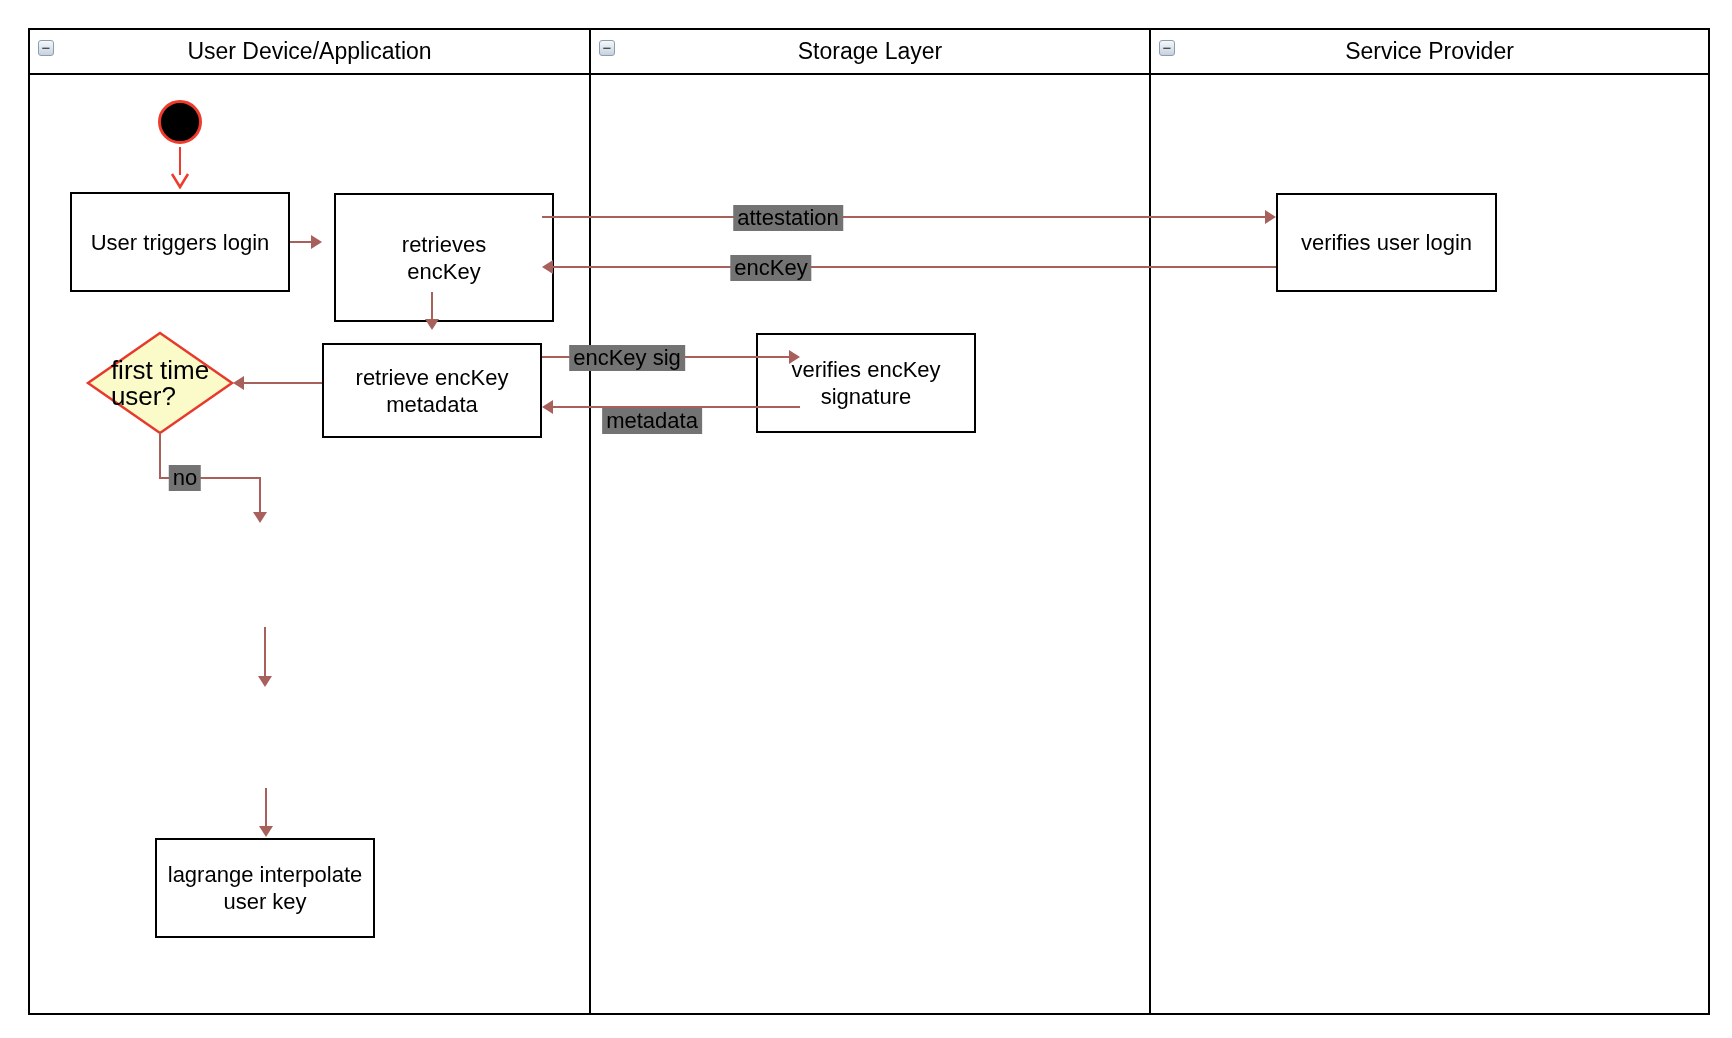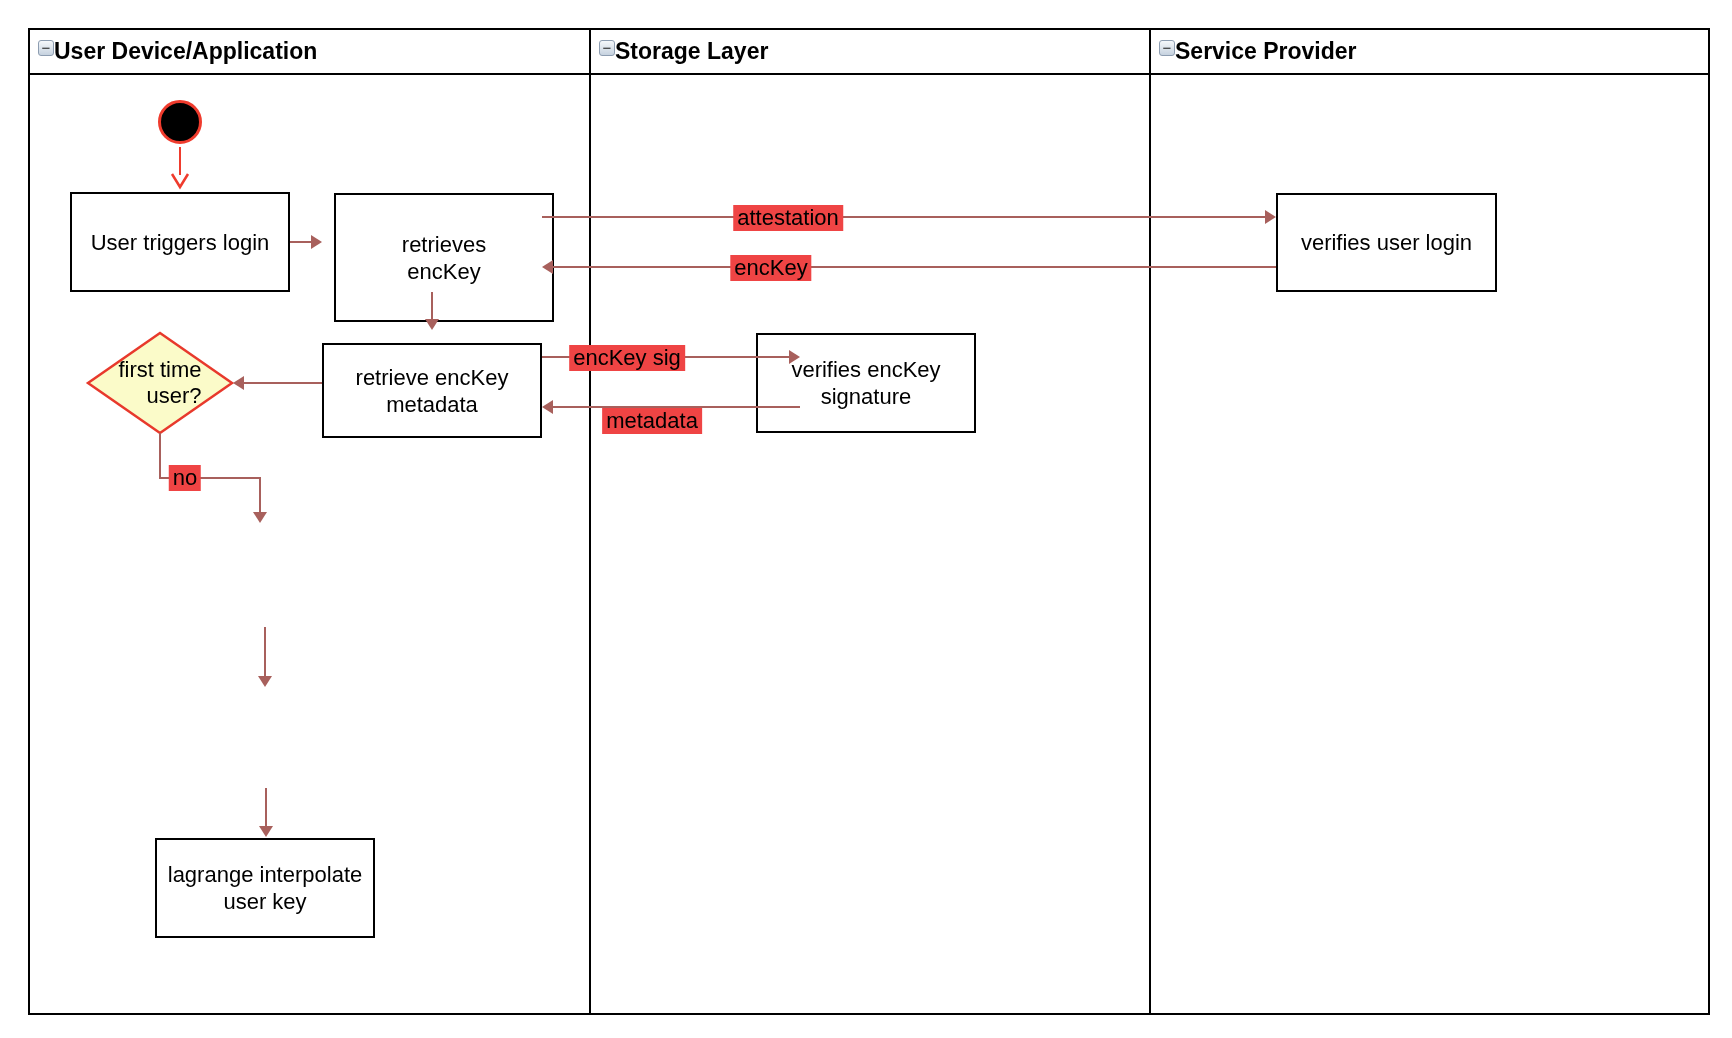--- a/index.html
+++ b/index.html
@@ -8,57 +8,57 @@
   .canvas{position:relative;width:1732px;height:1038px;background:#fff;}
 
   
   .pool-frame{position:absolute;left:28px;top:28px;width:1682px;height:987px;
               box-sizing:border-box;border:2px solid var(--color-shape_border);}
   .header-rule{position:absolute;left:28px;top:73px;width:1682px;height:2px;
                background:var(--color-shape_border);}
   .lane-divider{position:absolute;top:28px;width:2px;height:987px;
                 background:var(--color-shape_border);}
   .lane-title{position:absolute;top:37px;height:28px;line-height:28px;
-              text-align:left;font-weight:bold;font-size:23px;padding-left:24px;}
+              text-align:center;font-weight:normal;font-size:23px;}
   .collapse{position:absolute;width:16px;height:16px;box-sizing:border-box;
             border:1px solid #8d9db1;border-radius:3px;
             background:linear-gradient(#f5f8fb,#c6d2df);
             display:flex;align-items:center;justify-content:center;
             font-size:15px;line-height:14px;color:#1c1c1c;cursor:pointer;}
 
   
   .node{position:absolute;box-sizing:border-box;background:#fff;
         border:2px solid var(--color-shape_border);
         display:flex;align-items:center;justify-content:center;
         text-align:center;font-size:22px;line-height:27px;white-space:pre-line;}
   .start{position:absolute;left:158px;top:100px;width:44px;height:44px;
          box-sizing:border-box;background:#000;border:3px solid var(--color-start);
          border-radius:50%;}
   .dwrap{position:absolute;left:85px;top:330px;width:150px;height:106px;}
   .dwrap svg{position:absolute;left:0;top:0;}
   .dwrap polygon{fill:var(--color-diamond_fill);stroke:var(--color-diamond_stroke);stroke-width:2.5;}
   .dtext{position:absolute;left:0;top:0;width:150px;height:106px;
-         display:flex;align-items:center;justify-content:center;text-align:right;
-         font-size:22px;line-height:26px;white-space:pre-line;}
+         display:flex;align-items:center;justify-content:center;text-align:left;
+         font-size:26px;line-height:26px;white-space:pre-line;}
 
   
   .hline{position:absolute;height:2px;background:var(--color-edge);}
   .vline{position:absolute;width:2px;background:var(--color-edge);}
   .sline{position:absolute;width:2px;background:var(--color-start);}
   .ah-right{position:absolute;width:0;height:0;
             border-top:7px solid transparent;border-bottom:7px solid transparent;
             border-left:11px solid var(--color-edge);}
   .ah-left{position:absolute;width:0;height:0;
            border-top:7px solid transparent;border-bottom:7px solid transparent;
            border-right:11px solid var(--color-edge);}
   .ah-down{position:absolute;width:0;height:0;
            border-left:7px solid transparent;border-right:7px solid transparent;
            border-top:11px solid var(--color-edge);}
   .elabel{position:absolute;transform:translate(-50%,-50%);
-          background:#ef4444;padding:0 4px;font-size:22px;white-space:nowrap;text-align:right;}
+          background:#737373;padding:0 4px;font-size:22px;white-space:nowrap;text-align:right;}
   .chevron{position:absolute;}
   .chevron path{fill:none;stroke:var(--color-start);stroke-width:2.5;}
 </style>
 </head>
 <body>
 
 <div class="canvas">
 
   <div class="pool-frame"></div>
   <div class="header-rule"></div>

